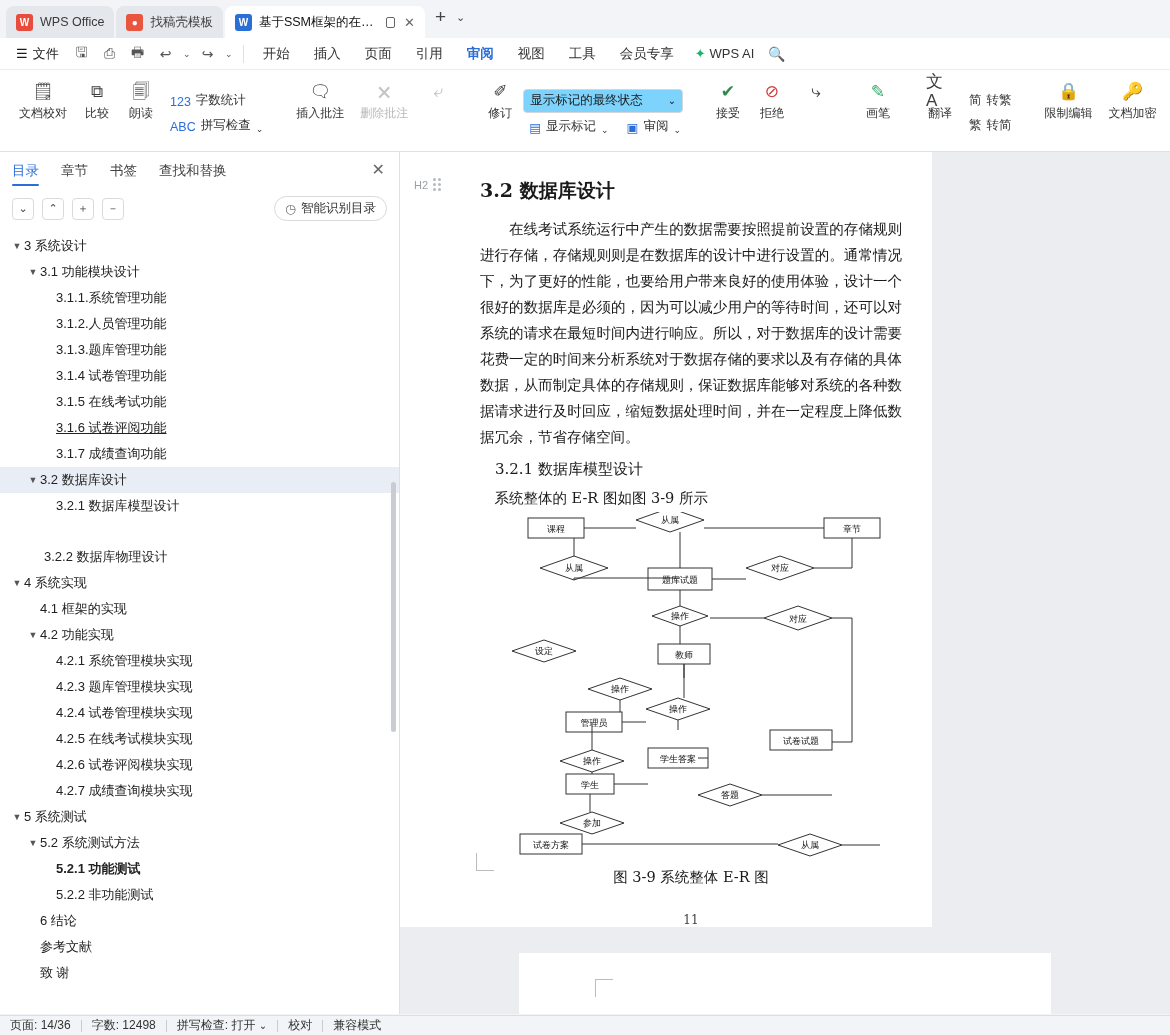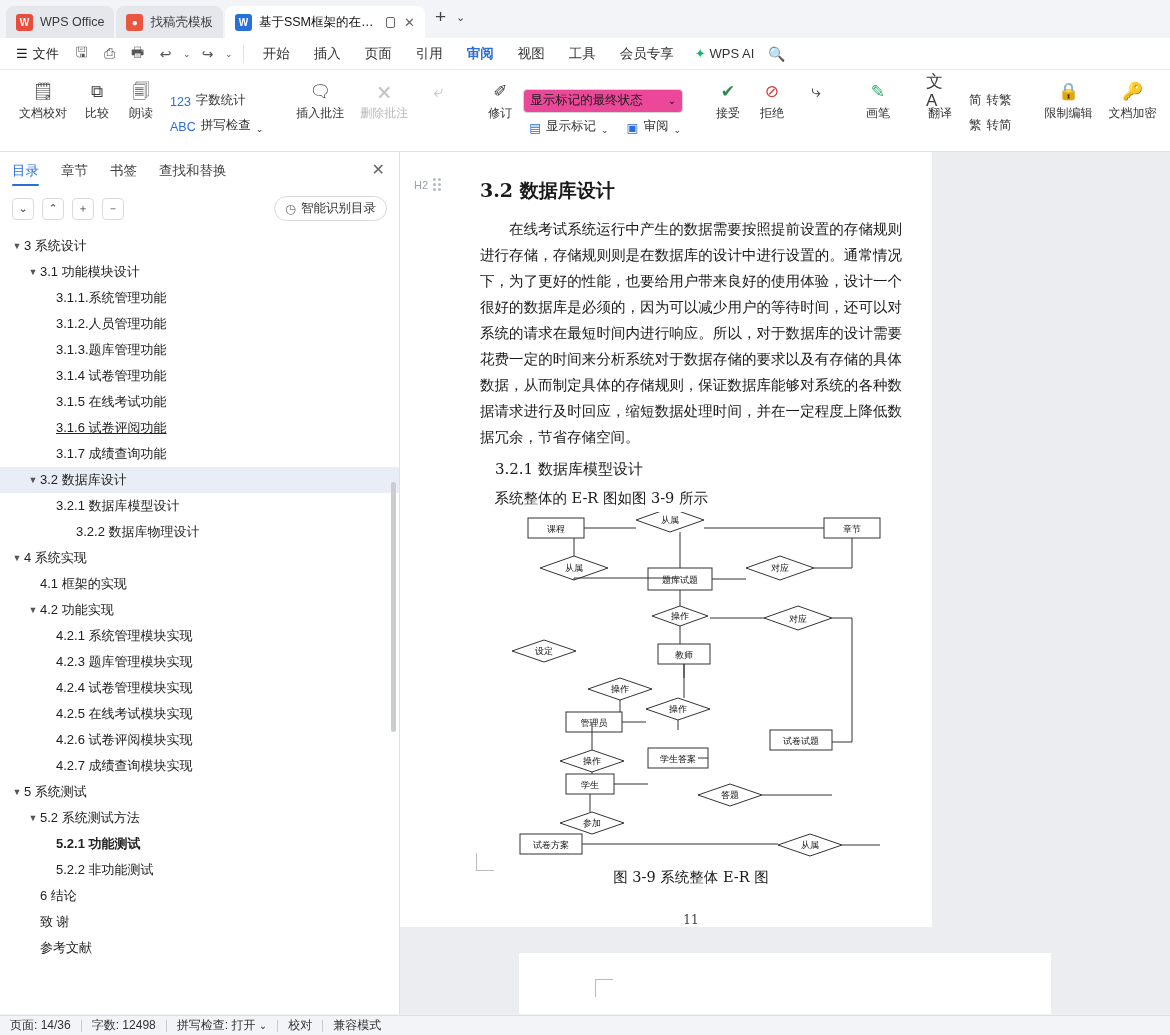--- a/index.html
+++ b/index.html
@@ -56,21 +56,21 @@
   .rdiv { width:1px; background:#ececec; margin:6px 4px; height:62px; }
   .rbtn { display:flex; flex-direction:column; align-items:center; justify-content:flex-start;
           padding:4px 7px; min-width:42px; font-size:12px; color:#333; gap:3px; border-radius:4px; }
   .rbtn .gl { font-size:17px; line-height:19px; color:#3d3d3d; height:22px; display:flex; align-items:center;}
   .rbtn .lb { white-space:nowrap; font-size:12px; }
   .rbtn.dis { color:#b9b9b9; }
   .rbtn.dis .gl { color:#c4c4c4; }
   .rsmall { display:flex; align-items:flex-end; gap:5px; font-size:12.5px; padding:3px 6px; color:#333; white-space:nowrap;}
   .rcol { display:flex; flex-direction:column; gap:2px; justify-content:center; height:72px; padding-top:2px;}
   .selbox { display:flex; align-items:center; justify-content:space-between; width:160px; height:24px;
-            border:1px solid #d4d6da; border-radius:4px; padding:0 6px; font-size:12.5px; background:#ec4899; }
+            border:1px solid #d4d6da; border-radius:4px; padding:0 6px; font-size:12.5px; background:#7dd3fc; }
   .pen { font-size:16px; }
 
   
   .main { display:flex; height:calc(1035px - 38px - 32px - 83px - 20px); }
   
   .outline { width:400px; background:#fff; border-right:1px solid #e0e0e0; display:flex; flex-direction:column; position:relative;}
   .otabs { display:flex; align-items:center; padding:10px 12px 6px 12px; gap:22px; position:relative;}
   .otab { font-size:13.5px; color:#444; position:relative; padding-bottom:6px;}
   .otab.act { color:#2b6ed9; }
   .otab.act::after{content:"";position:absolute;left:0;right:0;bottom:0;height:2.5px;background:#2b6ed9;border-radius:2px;}
@@ -341,21 +341,21 @@
           <span>3.1.7 成绩查询功能</span>
         </div>
         <div class="orow sel" style="padding-left: 26px;">
           <span class="arrow">▼</span>
           <span>3.2 数据库设计</span>
         </div>
         <div class="orow" style="padding-left: 42px;">
           <span class="arrow"></span>
           <span>3.2.1 数据库模型设计</span>
         </div>
-        <div class="orow" style="padding-left: 62px;">
+        <div class="orow" style="padding-left: 30px; margin-top: 25px;">
           <span class="arrow"></span>
           <span>3.2.2 数据库物理设计</span>
         </div>
         <div class="orow" style="padding-left: 10px;">
           <span class="arrow">▼</span>
           <span>4 系统实现</span>
         </div>
         <div class="orow" style="padding-left: 26px;">
           <span class="arrow"></span>
           <span>4.1 框架的实现</span>
@@ -403,25 +403,25 @@
         <div class="orow" style="padding-left: 42px;">
           <span class="arrow"></span>
           <span>5.2.2 非功能测试</span>
         </div>
         <div class="orow" style="padding-left: 26px;">
           <span class="arrow"></span>
           <span>6 结论</span>
         </div>
         <div class="orow" style="padding-left: 26px;">
           <span class="arrow"></span>
+          <span>参考文献</span>
+        </div>
+        <div class="orow" style="padding-left: 26px;">
+          <span class="arrow"></span>
           <span>致    谢</span>
-        </div>
-        <div class="orow" style="padding-left: 26px;">
-          <span class="arrow"></span>
-          <span>参考文献</span>
         </div>
       </div>
     <div class="scrollb"></div>
   </div>
 
   <div class="docarea">
     <div class="page" style="padding:22px 30px 0 80px; width:532px; margin:0 0 0 0;">
       <div class="hmark" style="left:14px; top:26px;">
         <span>H2</span>
         <span class="dots">

